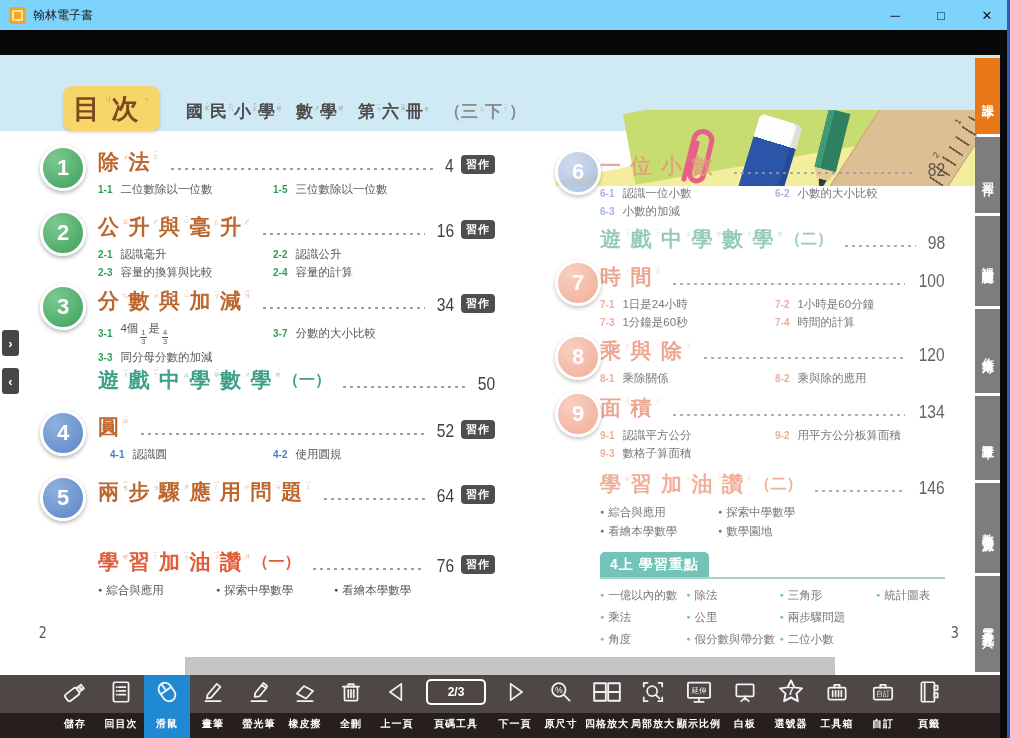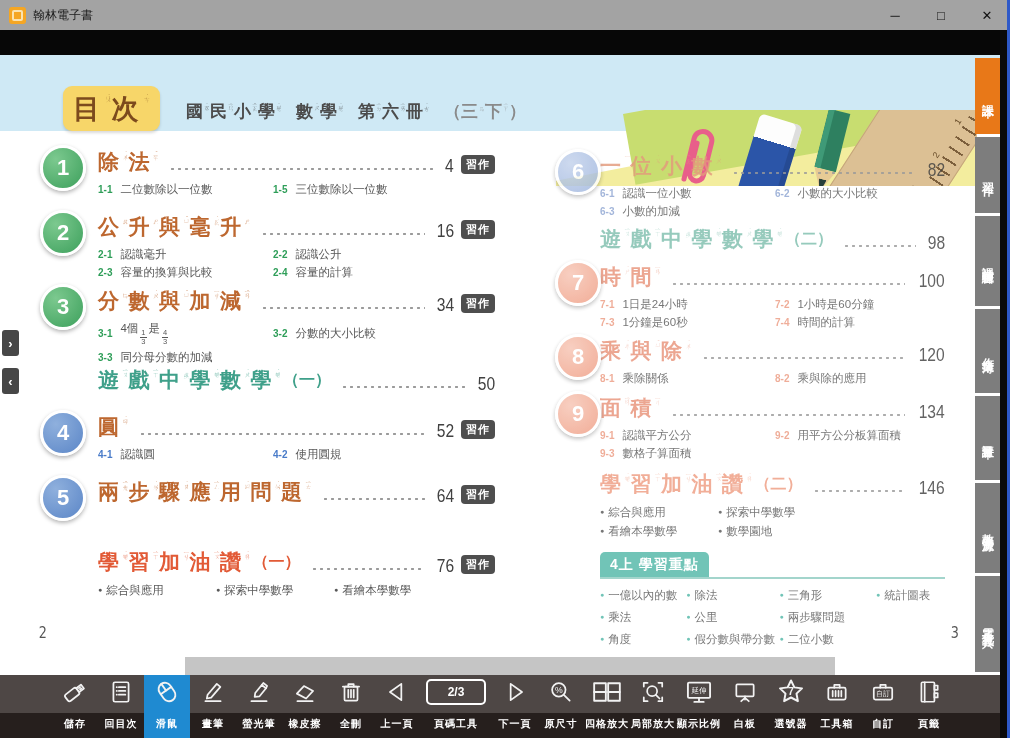--- a/index.html
+++ b/index.html
@@ -1,19 +1,19 @@
 <!DOCTYPE html>
 <html><head>
 <meta charset="utf-8">
 <style>
   html,body{margin:0;padding:0;background:#888;}
   #app{position:relative;width:1010px;height:738px;background:#fff;overflow:hidden;
        font-family:"Liberation Sans","DejaVu Sans",sans-serif; -webkit-font-smoothing:antialiased;}
   
-  #titlebar{position:absolute;left:0;top:0;width:100%;height:30px;background:#a3a3a3;display:flex;align-items:center;}
+  #titlebar{position:absolute;left:0;top:0;width:100%;height:30px;background:#7dd3fc;display:flex;align-items:center;}
   #appicon{width:17px;height:17px;margin-left:9px;border-radius:3px;background:#f5a623;position:relative;flex:none;}
   #appicon:before{content:"";position:absolute;left:3px;top:3px;right:3px;bottom:3px;border:2px solid #fbe3b0;border-radius:2px;}
   #apptitle{font-size:12px;color:#1a1a1a;margin-left:7px;}
   #wincontrols{margin-left:auto;display:flex;height:100%;}
   .winbtn{width:46px;height:100%;display:flex;align-items:center;justify-content:center;font-size:13px;color:#111;cursor:default;}
   
   #topstrip{position:absolute;left:0;top:30px;width:100%;height:25px;background:#070707;}
   #rightstrip{position:absolute;left:1000px;top:30px;width:10px;height:708px;background:#0a0a0a;}
   #blueedge{position:absolute;right:0;top:0;width:3px;height:100%;background:#2e59c8;z-index:60;}
   
@@ -323,21 +323,21 @@
             <b style="color: rgb(47, 158, 89);">3-1</b>
             <span>4個<span class="frac">
                 <span class="fn">1</span>
                 <span class="fd">3</span>
               </span>是<span class="frac">
                 <span class="fn">4</span>
                 <span class="fd">3</span>
               </span></span>
           </div>
           <div class="subitem">
-            <b style="color: rgb(47, 158, 89);">3-2</b>
+            <b style="color: rgb(47, 158, 89);">3-7</b>
             <span>分數的大小比較</span>
           </div>
           <div class="subitem">
             <b style="color: rgb(47, 158, 89);">3-3</b>
             <span>同分母分數的加減</span>
           </div>
         </div>
       </div>
       <div class="section" style="top: 226px;">
         <div class="trow">
@@ -380,21 +380,21 @@
               <span class="c">圓</span>
               <span class="zy">ㄩㄢˊ</span>
             </span>
           </span>
           <span class="leader"></span>
           <span class="pnum">52</span>
           <span class="wbadge">習作</span>
         </div>
         <div class="subgrid">
           <div class="subitem">
-            <b style="color: rgb(74, 124, 201);">4-1</b>
+            <b style="color: rgb(74, 124, 201); margin-left: 12px;">4-1</b>
             <span>認識圓</span>
           </div>
           <div class="subitem">
             <b style="color: rgb(74, 124, 201);">4-2</b>
             <span>使用圓規</span>
           </div>
         </div>
       </div>
       <div class="section" style="top: 338px;">
         <div class="chap-circle" style="background: radial-gradient(circle at 32% 28%, rgb(143, 176, 221), rgb(91, 134, 199));">5</div>

